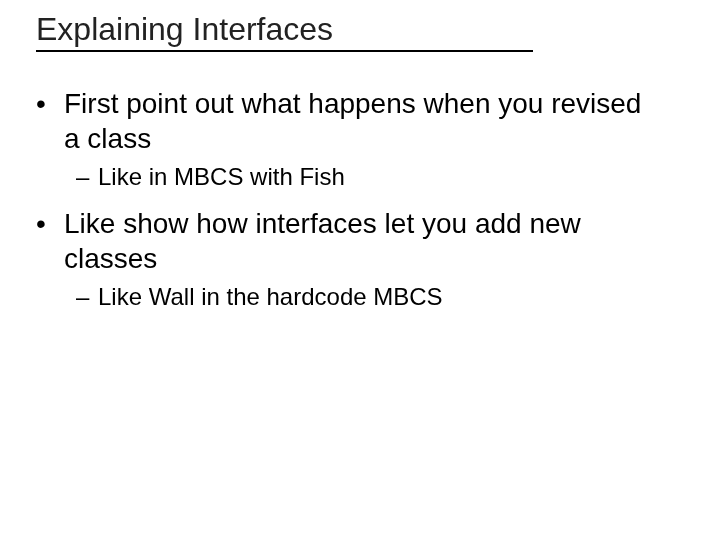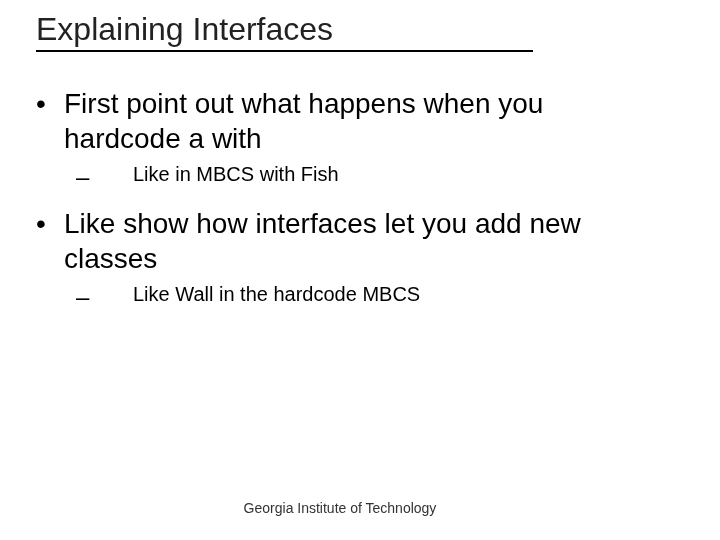--- a/index.html
+++ b/index.html
@@ -60,24 +60,23 @@
     margin-bottom: 14px;
   }
   .bullet-l2 .marker {
     width: 22px;
     flex: 0 0 22px;
     font-size: 24px;
     line-height: 1.25;
     text-align: left;
   }
   .bullet-l2 .text {
-    font-size: 20px;
+    font-size: 24px;
     line-height: 1.25;
     flex: 1 1 auto;
-    margin-left: 35px;
   }
   .footer {
     position: absolute;
     left: 0;
     right: 0;
     bottom: 24px;
     text-align: center;
     font-size: 14px;
     color: #333;
   }
@@ -86,33 +85,32 @@
 <body>
 
 <div class="slide">
 
   <div class="title">Explaining Interfaces</div>
 
   <div class="body">
 
     <div class="bullet-l1">
       <div class="marker">•</div>
-      <div class="text">First point out what happens when you hardcode a with</div>
+      <div class="text">First point out what happens when you revised a class</div>
     </div>
     <div class="bullet-l2">
       <div class="marker">–</div>
       <div class="text">Like in MBCS with Fish</div>
     </div>
 
     <div class="bullet-l1">
       <div class="marker">•</div>
       <div class="text">Like show how interfaces let you add new classes</div>
     </div>
     <div class="bullet-l2">
       <div class="marker">–</div>
       <div class="text">Like Wall in the hardcode MBCS</div>
     </div>
 
   </div>
 
-  <div class="footer">Georgia Institute of Technology</div>
 
 </div>
 
 </body></html>

